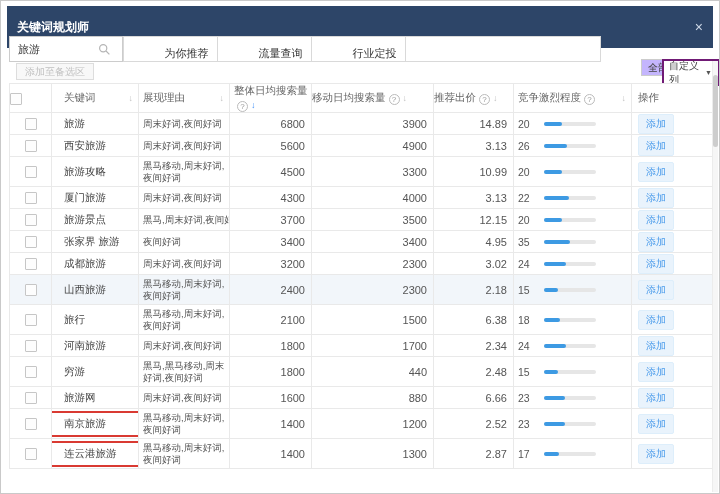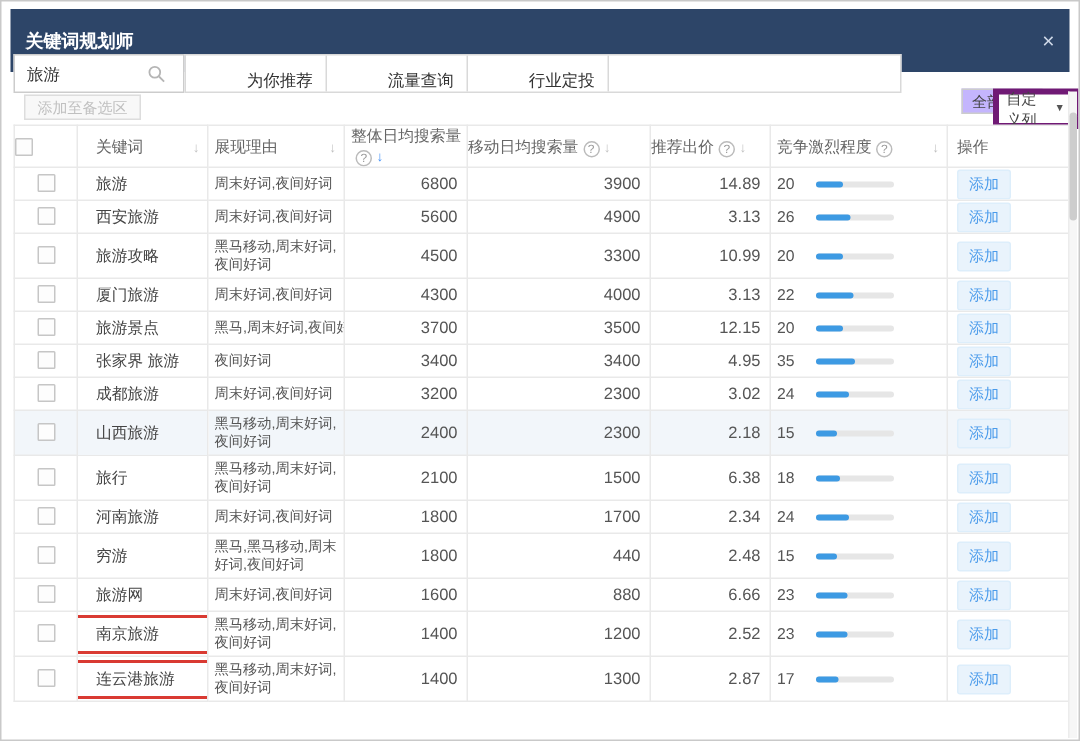--- a/index.html
+++ b/index.html
@@ -45,21 +45,21 @@
     background:#f8f8f8; border:1px solid #ddd; color:#c0c0c0; font-size:10px;
     display:flex; align-items:center;
   }
   .btn-download {
     position:absolute; left:640px; top:58px; height:17px; padding:0 6px;
     background:#c4b5fd; border:1px solid #ccc; color:#444; font-size:10px;
     display:flex; align-items:center; cursor:pointer;
   }
   .btn-columns {
     position:absolute; left:661px; top:58px; height:27px; padding:0 5px;
-    background:#fff; border:4px solid #701a75; color:#444; font-size:10px;
+    background:#fff; border:2px solid #701a75; color:#444; font-size:10px;
     display:flex; align-items:center; cursor:pointer;
   }
   .btn-columns .caret { margin-left:3px; font-size:7px; color:#555; }
   
   table.kw {
     position:absolute; left:8px; top:82px; width:705px;
     border-collapse:collapse; table-layout:fixed;
   }
   table.kw th, table.kw td { border:1px solid #e9e9e9; vertical-align:middle; overflow:hidden; }
   tr.thead th { height:25px; font-size:10.5px; color:#666; font-weight:normal; text-align:left; background:#fff; }

